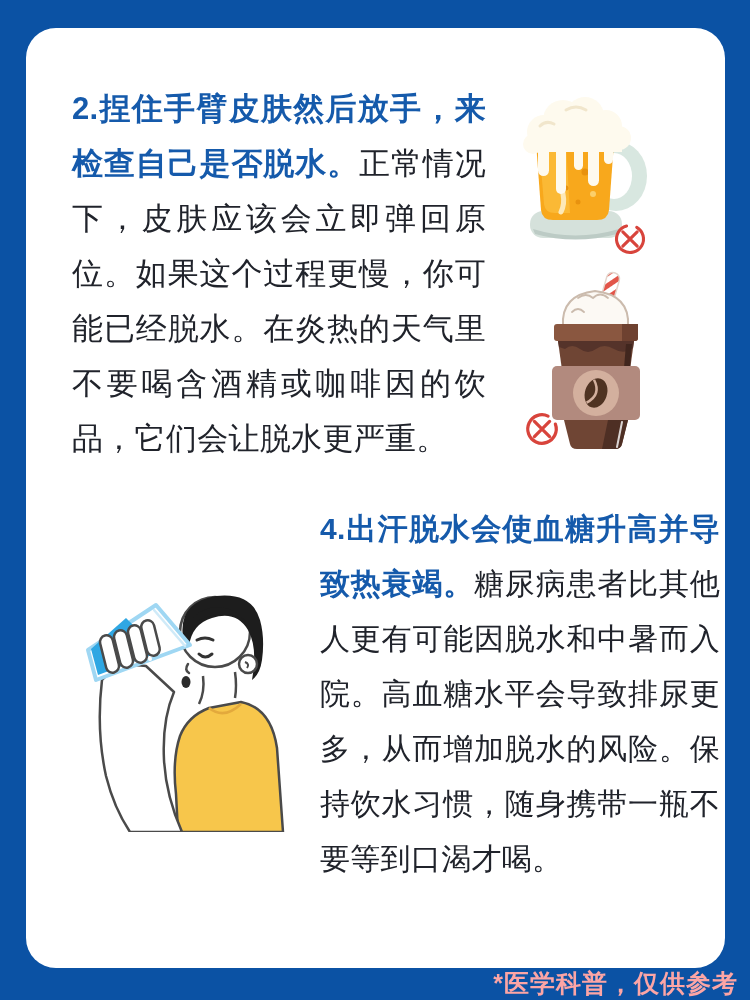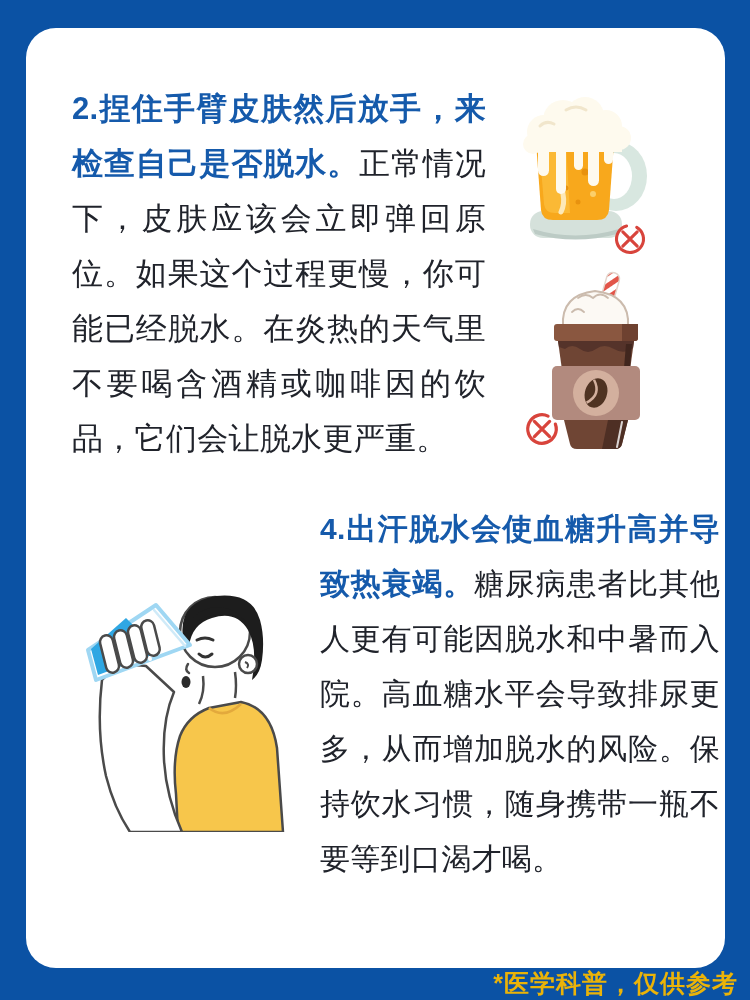--- a/index.html
+++ b/index.html
@@ -19,21 +19,21 @@
     position:absolute;
     text-align:justify;
     color:#20232B;
     letter-spacing:0.3px;
   }
   .para-3 { left:72px;  top:81px;  width:414px; font-size:31px; line-height:55px; }
   .para-4 { left:284px; top:501px; width:400px; font-size:30px; line-height:55px;margin-left:36px; }
   .lead { color:#155AAB; font-weight:700; }
   .footer-note {
     position:absolute; right:12px; top:966px; height:34px;
-    line-height:34px; color:#eab308;
+    line-height:34px; color:#fca5a5;
     font-size:25px; font-weight:700; letter-spacing:1px;
   }
   .illus { position:absolute; }
   .beer-illus    { left:500px; top:92px;  width:150px; height:158px; }
   .beer-no      { left:612px; top:221px; width:36px;  height:36px; }
   .coffee-illus  { left:538px; top:268px; width:116px; height:182px; }
   .coffee-no    { left:523px; top:410px; width:38px;  height:38px; }
   .person-illus  { left:82px;  top:580px; width:205px; height:252px; }
 </style>
 </head>

